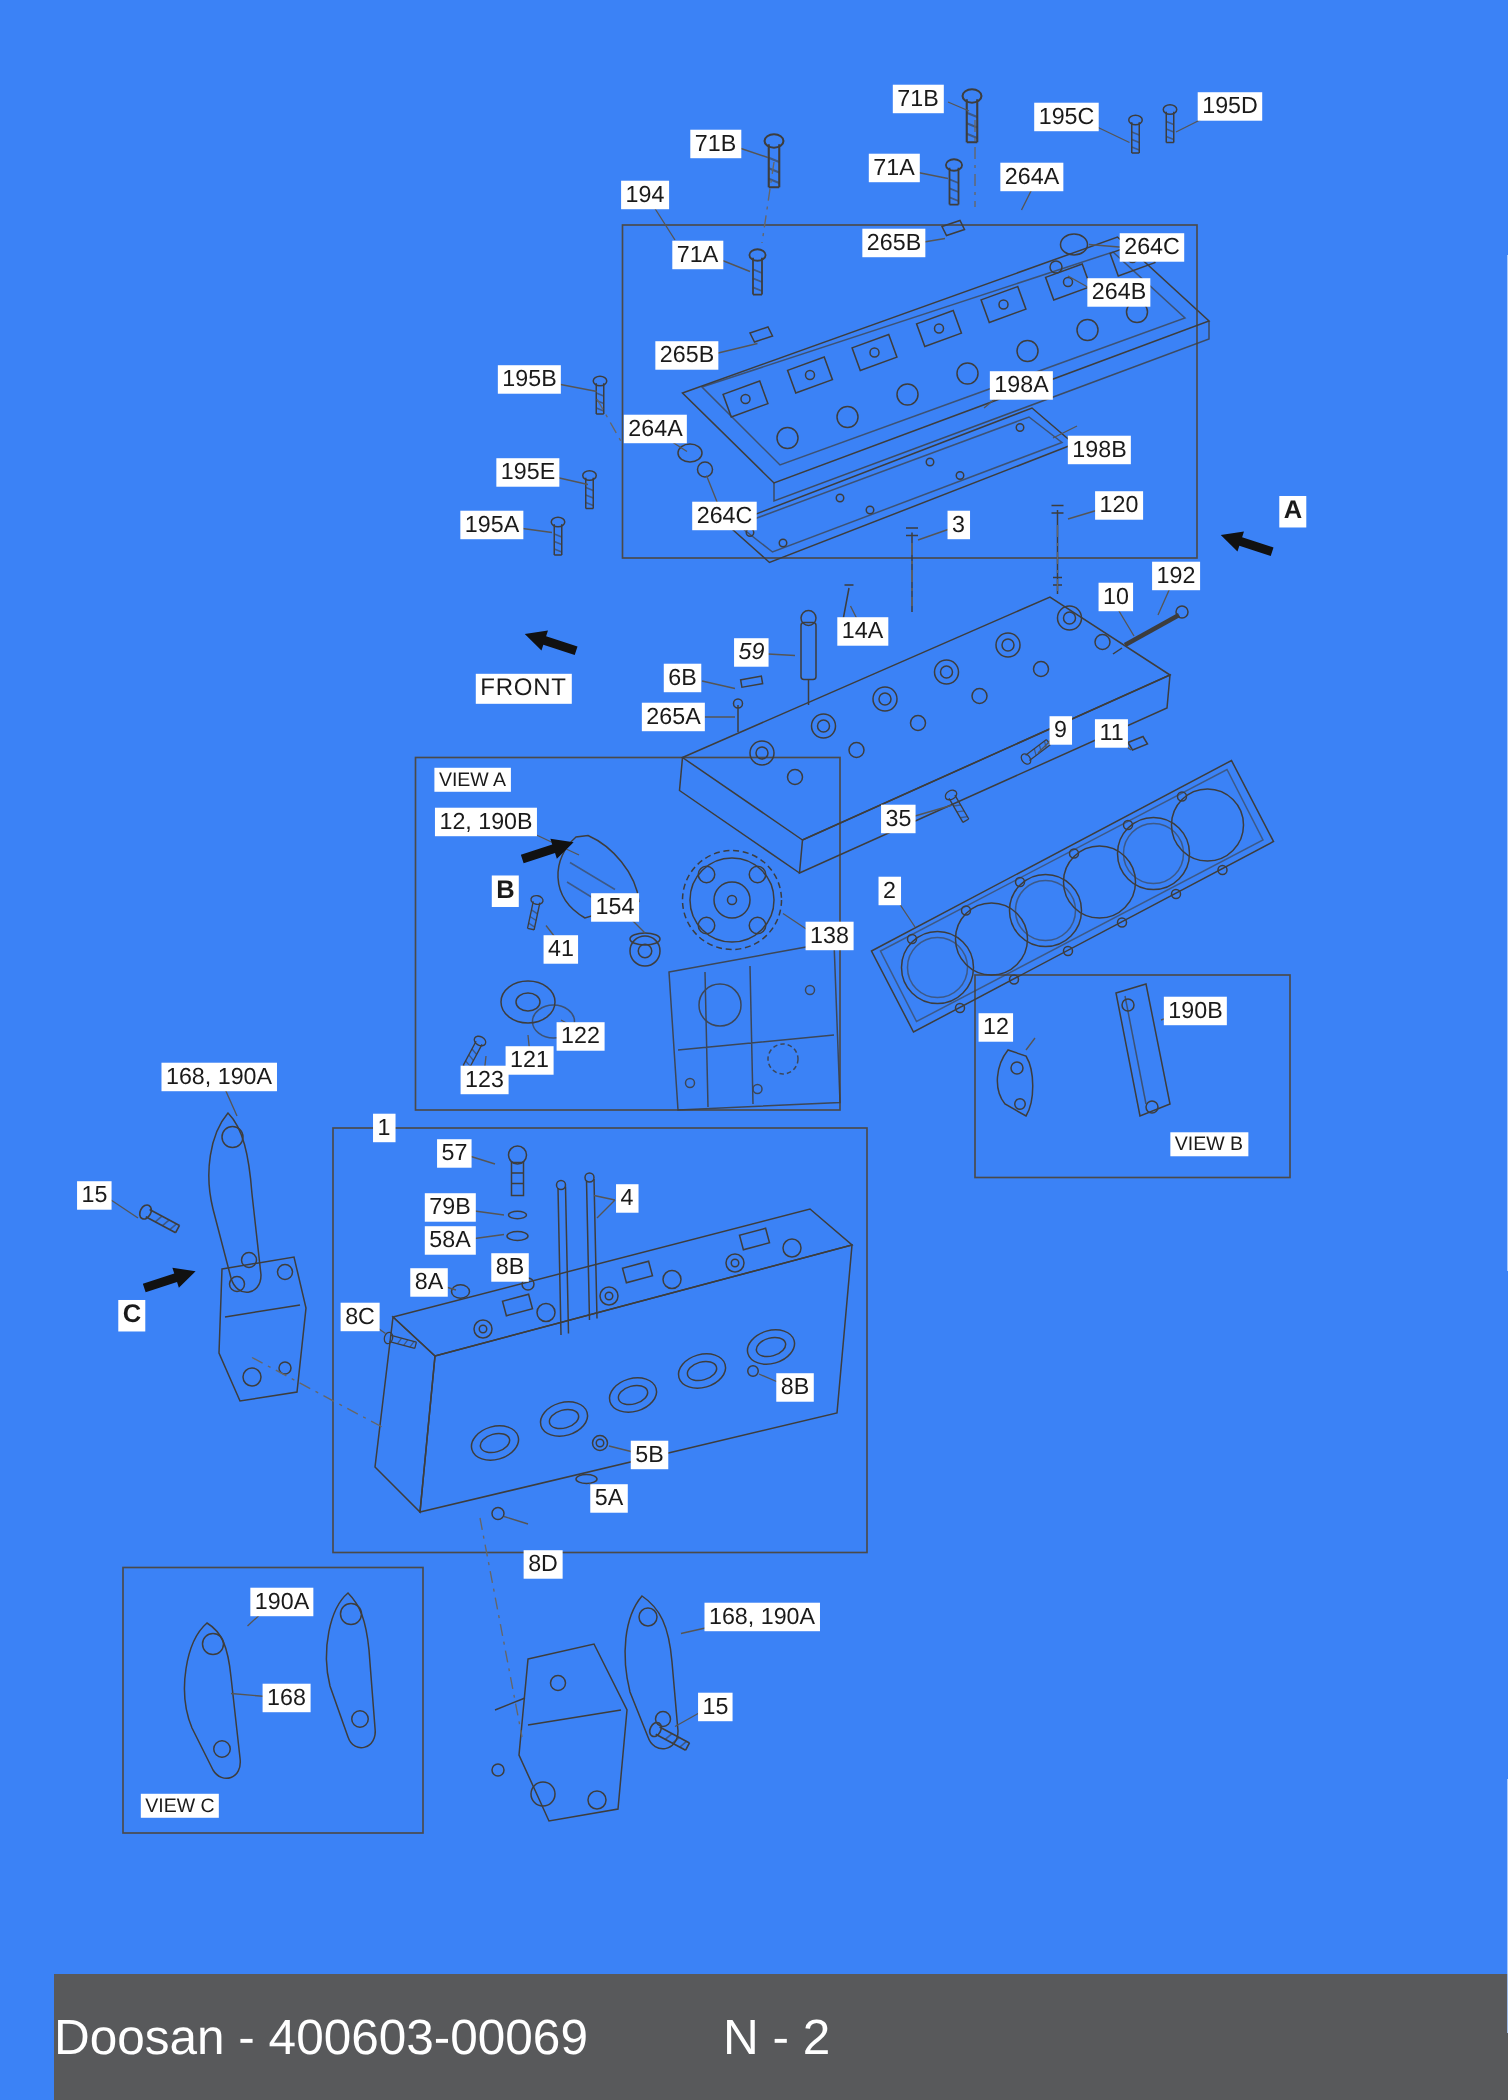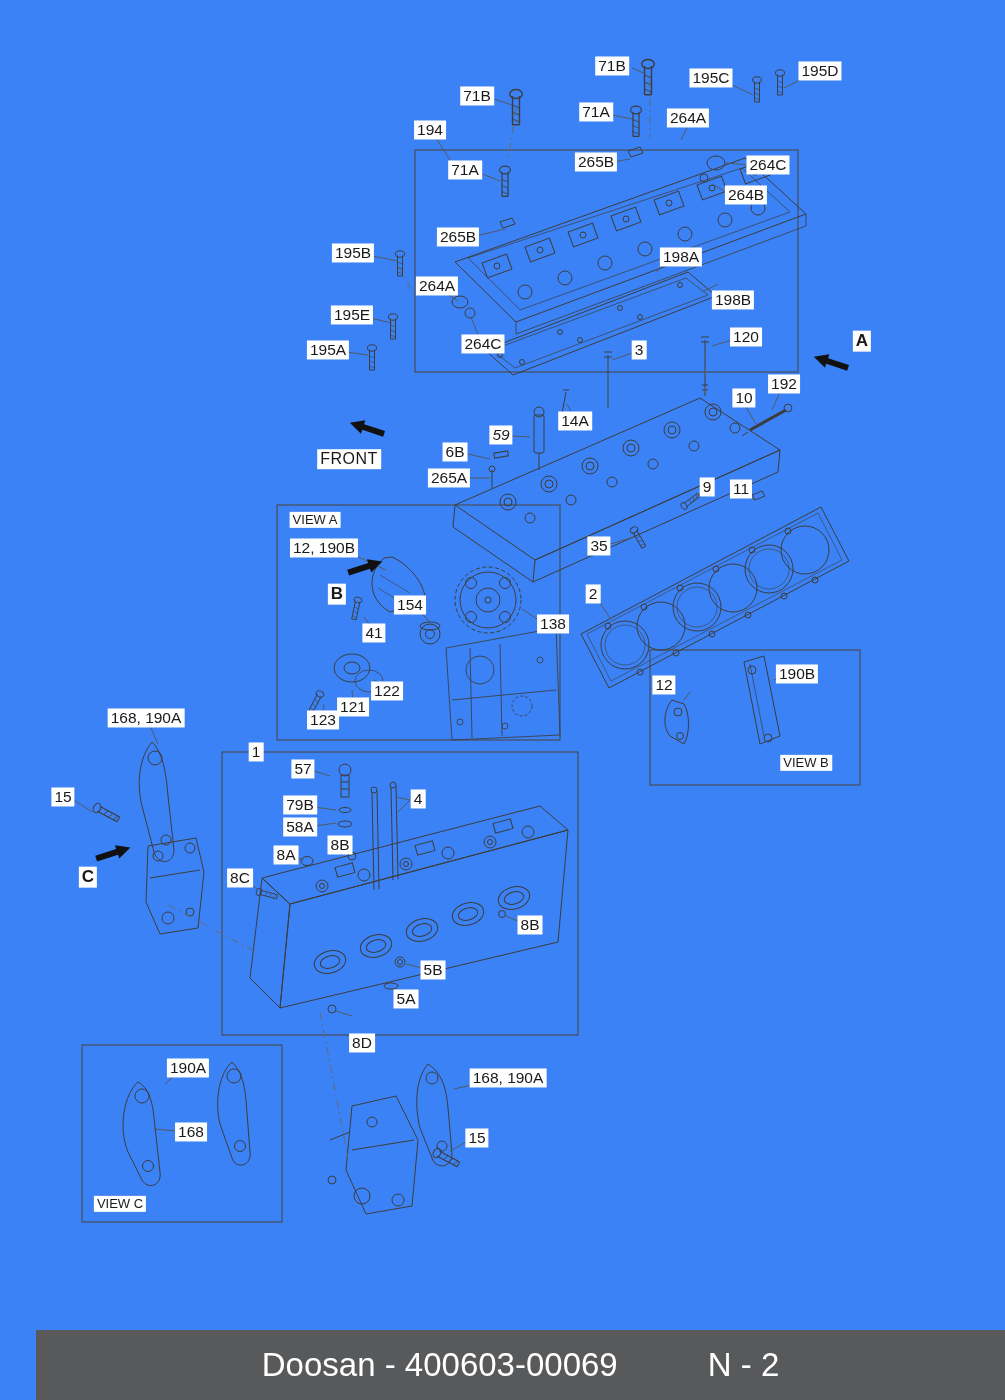--- a/index.html
+++ b/index.html
@@ -6,22 +6,22 @@
   .page{position:relative;width:1005px;height:1400px;background:#3b82f6;overflow:hidden;
         font-family:"Liberation Sans",sans-serif;}
   svg.art{position:absolute;left:0;top:0;}
   #callout-layer{position:absolute;left:0;top:0;width:100%;height:100%;}
   .callout{position:absolute;transform:translate(-50%,-50%);
            font:15.5px/1.1 "Liberation Sans",sans-serif;color:#1a1a1a;
            background:#fff;padding:1px 3px;white-space:nowrap;}
   .callout.bold{font-weight:bold;font-size:17px;}
   .callout.front{font-size:16px;letter-spacing:.5px;}
   .callout.view{font-size:13px;}
-  .footer{position:absolute;left:0;right:0;bottom:0;height:70px;
-          display:flex;align-items:center;justify-content:center;gap:90px;
+  .footer{position:absolute;left:0;right:0;bottom:0;height:84px;
+          display:flex;align-items:center;gap:90px;
           font:400 33px "Liberation Sans",sans-serif;margin-left:36px;}
 </style>
 </head>
 <body>
 
 <div class="page">
 
 <svg class="art" width="1005" height="1400" viewBox="0 0 1005 1400" stroke="#3d3d3d" fill="none" stroke-width="1">
   <defs>
     <g id="boltv">

